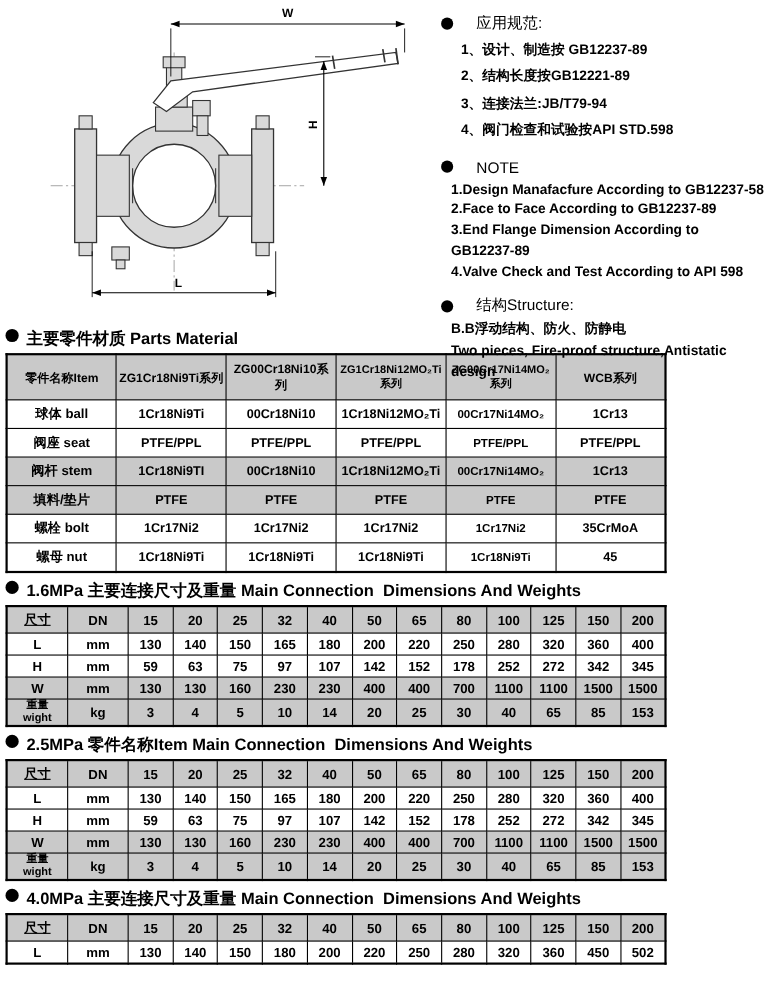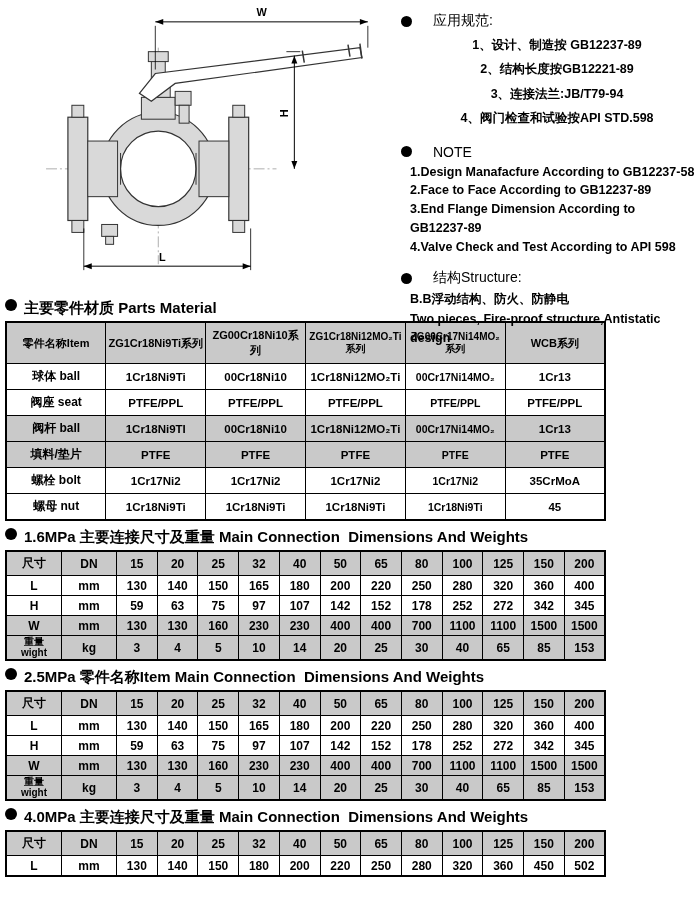--- a/index.html
+++ b/index.html
@@ -7,21 +7,21 @@
   .page{padding:2px 5px 0 5px;}
 
   
   .top{display:flex;height:290px;}
   .drawing-wrap{width:390px;flex:none;}
   .right-col{flex:1;padding:10px 0 0 6px;}
 
   .rc-head{display:flex;align-items:center;gap:21px;font-weight:normal;font-size:14px;margin-bottom:3px;}
   .bullet{width:11px;height:11px;background:#000;border-radius:50%;flex:none;}
   .rc-items{font-weight:bold;font-size:12.5px;}
-  .spec-items{padding-left:18px;line-height:1.95;text-align:center;}
+  .spec-items{padding-left:18px;line-height:1.95;}
   .note-items{padding-left:9px;line-height:1.5;}
   .struct-lines{padding-left:9px;line-height:1.55;font-weight:bold;font-size:12.5px;}
   .rc-section{margin-bottom:13px;}
 
   
   .sec-title{display:flex;align-items:flex-start;gap:7px;margin:7px 0 3px 0;}
   .sec-title .bullet{width:12px;height:12px;}
   .sec-title-text{font-weight:bold;font-size:15px;white-space:pre-wrap;}
 
   
@@ -32,21 +32,21 @@
   .parts-table th:nth-child(4),.parts-table th:nth-child(5){font-size:10px;}
   .parts-table td{font-size:11.5px;padding:4px 1px;background:#fff;}
   .parts-table td:first-child{font-size:12px;}
   .parts-table td:nth-child(5){font-size:10.5px;}
   .parts-table tbody tr:nth-child(3) td,
   .parts-table tbody tr:nth-child(4) td,
   .parts-table tbody tr:nth-child(7) td{background:#c9c9c9;}
 
   .dim-table th{background:#c9c9c9;font-size:12px;padding:3px 1px;}
   .dim-table td{font-size:12px;padding:2.5px 1px;background:#fff;}
-  .dim-table th:nth-child(1){width:52px;}
+  .dim-table th:nth-child(1){width:52px;text-decoration:underline;}
   .dim-table th:nth-child(2){width:52px;text-align:center;}
   .dim-table tbody tr:nth-child(3) td,
   .dim-table tbody tr:nth-child(4) td{background:#c9c9c9;}
   .dim-table tbody tr:nth-child(4) td:first-child{font-size:10px;line-height:1.05;padding:1px;}
 
   svg text{font-family:"Liberation Sans","DejaVu Sans",sans-serif;font-weight:bold;font-size:11px;fill:#000;}
 </style>
 </head>
 <body>
 
@@ -177,21 +177,21 @@
         </tr>
         <tr>
           <td>阀座 seat</td>
           <td>PTFE/PPL</td>
           <td>PTFE/PPL</td>
           <td>PTFE/PPL</td>
           <td>PTFE/PPL</td>
           <td>PTFE/PPL</td>
         </tr>
         <tr>
-          <td>阀杆 ball</td>
+          <td>阀杆 stem</td>
           <td>1Cr18Ni9TI</td>
           <td>00Cr18Ni10</td>
           <td>1Cr18Ni12MO₂Ti</td>
           <td>00Cr17Ni14MO₂</td>
           <td>1Cr13</td>
         </tr>
         <tr>
           <td>填料/垫片</td>
           <td>PTFE</td>
           <td>PTFE</td>

